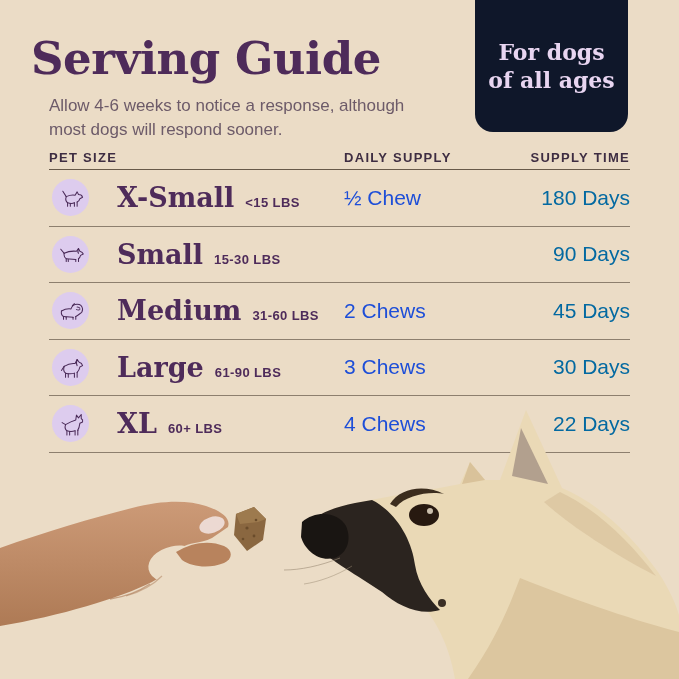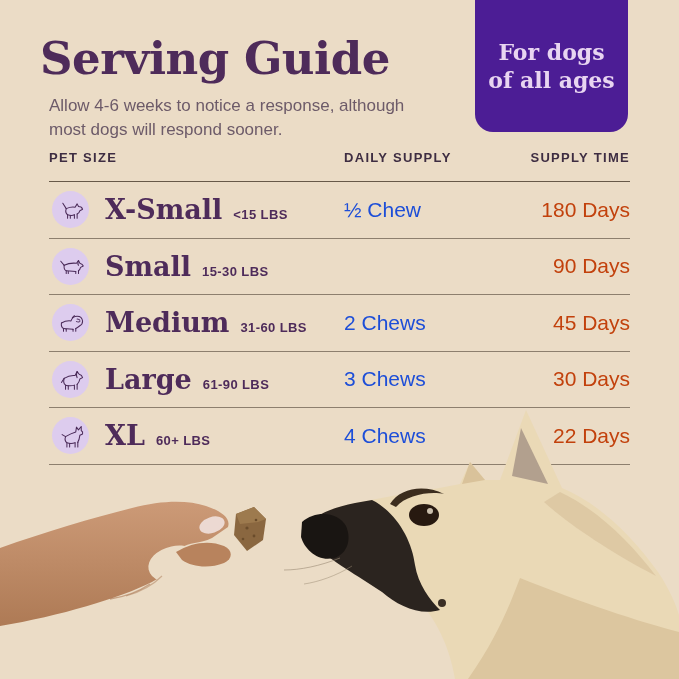--- a/index.html
+++ b/index.html
@@ -1,47 +1,47 @@
 <!DOCTYPE html>
 <html><head>
 <meta charset="utf-8">
 <style>
   html,body{margin:0;padding:0;}
   body{font-family:"Liberation Sans",sans-serif;background:#ebdcc6;}
   .canvas{position:relative;width:679px;height:679px;background:#ebdcc6;overflow:hidden;}
 
   
-  .title{position:absolute;left:40px;top:32px;font-family:"DejaVu Serif",serif;
+  .title{position:absolute;left:31px;top:32px;font-family:"DejaVu Serif",serif;
          font-size:45px;font-weight:600;color:#4e2b5a;letter-spacing:-0.5px;}
   .subtitle{position:absolute;left:49px;top:94px;font-size:17px;line-height:24px;color:#6d5b69;}
 
-  .badge{position:absolute;left:475px;top:0;width:153px;height:132px;background:#4c1d95;
+  .badge{position:absolute;left:475px;top:0;width:153px;height:132px;background:#0f172a;
          border-radius:0 0 18px 18px;display:flex;flex-direction:column;align-items:center;
          justify-content:center;text-align:center;}
   .badge div{font-family:"DejaVu Serif",serif;font-weight:bold;font-size:22px;
              line-height:28px;color:#e8d5f1;}
 
   
   .table{position:absolute;left:49px;top:150px;width:581px;}
-  .thead{display:flex;align-items:flex-end;padding-bottom:16px;border-bottom:1px solid #675949;
+  .thead{display:flex;align-items:flex-end;padding-bottom:4px;border-bottom:1px solid #675949;
          font-size:13px;font-weight:bold;letter-spacing:1.3px;color:#3e2d42;}
   .col-size{width:295px;}
   .col-serving{width:160px;}
   .col-supply{flex:1;text-align:right;}
   .row{display:flex;align-items:center;height:55.5px;border-bottom:1px solid #8d7f6e;}
-  .size-cell{width:295px;display:flex;align-items:center;}
+  .size-cell{width:295px;display:flex;align-items:center;gap:12px;}
   .icon-circle{width:37px;height:37px;border-radius:50%;background:#ddccee;flex:0 0 auto;
                display:flex;align-items:center;justify-content:center;margin-left:3px;}
   .icon-circle svg{width:30px;height:30px;stroke:#4a2a58;fill:none;stroke-width:1.5;
                    stroke-linecap:round;stroke-linejoin:round;overflow:visible;}
   .size-text{display:flex;align-items:baseline;margin-left:16px;}
   .size-name{font-family:"DejaVu Serif",serif;font-size:27px;font-weight:600;color:#4e2b5a;}
   .size-weight{font-size:13px;font-weight:bold;letter-spacing:0.4px;color:#4e2b5a;margin-left:11px;}
   .serving{width:160px;font-size:21px;color:#1d4ed8;}
-  .supply{flex:1;text-align:right;font-size:21px;color:#c2410c;}
+  .supply{flex:1;text-align:right;font-size:21px;color:#0369a1;}
 
   
   .hero{position:absolute;left:0;top:400px;width:679px;height:279px;z-index:5;pointer-events:none;}
 </style>
 </head>
 <body>
 
 <div class="canvas">
 
   <div class="title">Serving Guide</div>

